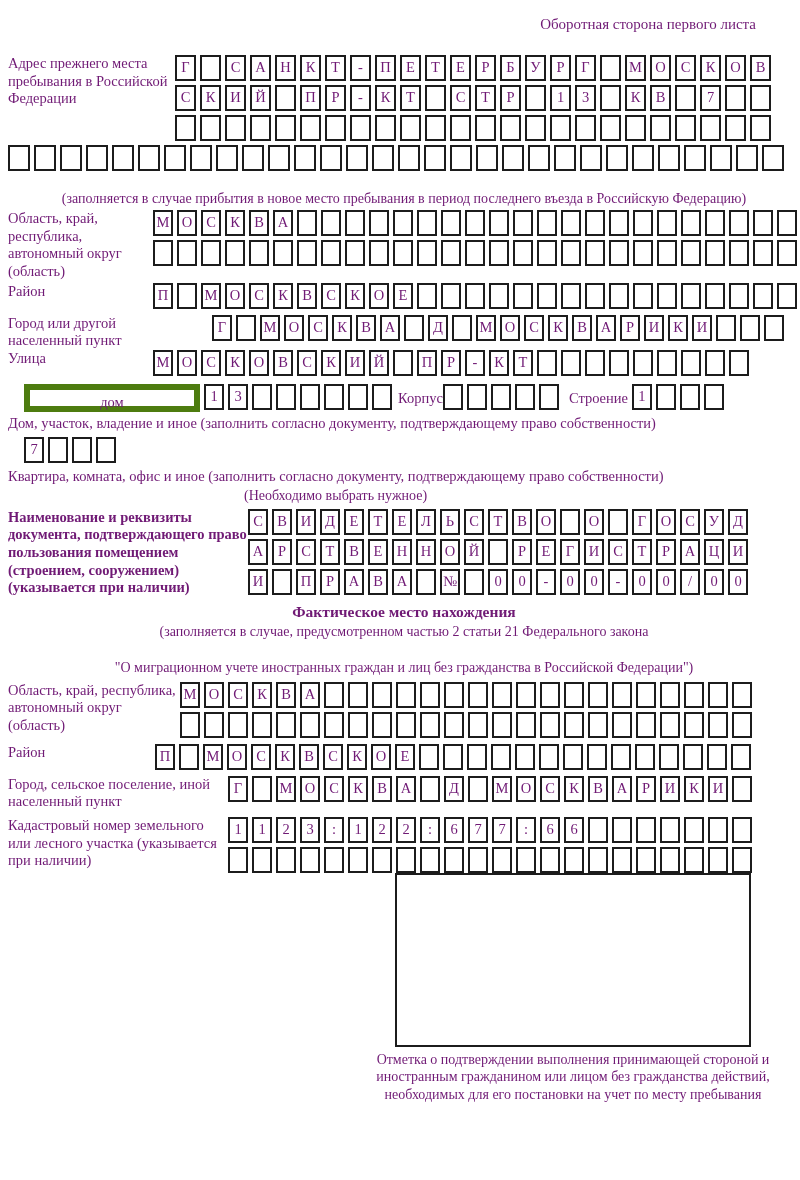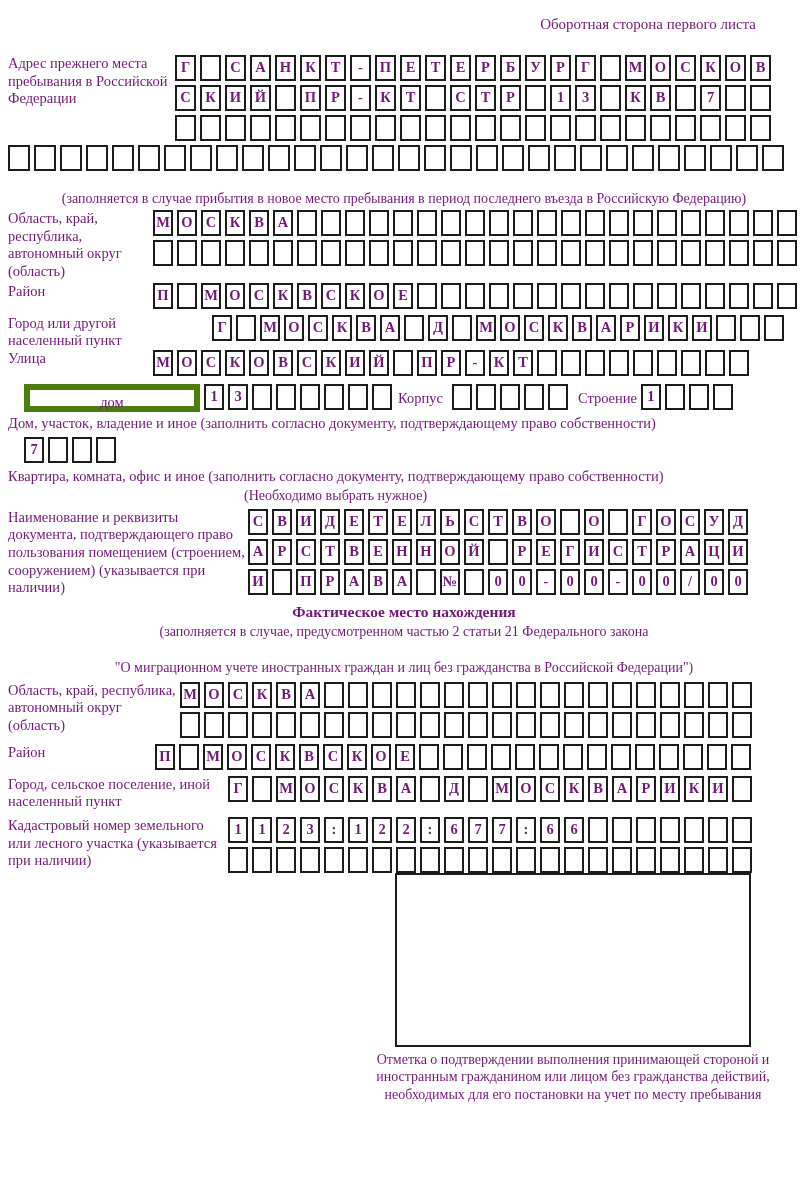--- a/index.html
+++ b/index.html
@@ -7,21 +7,21 @@
   .page {
     width:800px; height:1180px; margin:0 auto; background:#ffffff;
     font-family:"Liberation Serif", "DejaVu Serif", serif; color:#701a75;
     padding:0 0 0 8px; overflow:hidden; position:relative;
   }
   .top-note { padding-top:16px; padding-right:44px; text-align:right; font-size:15px; }
 
   .frow { display:flex; align-items:flex-start; }
   .flabel { font-size:14.5px; line-height:1.22; flex:none; }
 
-  .cells { white-space:nowrap; height:26px; margin-bottom:4px;font-weight:bold; }
+  .cells { white-space:nowrap; height:26px; margin-bottom:4px; }
   .cell {
     display:inline-block; width:20px; height:26px; border:2px solid #1c1c1c;
     margin-right:4px; text-align:center; font-size:14.5px; line-height:21px;
     vertical-align:top; background:#fff;
   }
   .w  .cell { width:21px; }
   .xw .cell { width:22px; }
   .cb .cell { width:22px; height:28px; line-height:23px; font-size:15px; }
 
   .center-note { text-align:center; font-size:14px; margin-top:20px; }
@@ -75,36 +75,36 @@
   </div>
 
   <div class="frow">
     <div class="flabel" style="width:145px;">Улица</div>
     <div class="cells"><span class="cell">М</span><span class="cell">О</span><span class="cell">С</span><span class="cell">К</span><span class="cell">О</span><span class="cell">В</span><span class="cell">С</span><span class="cell">К</span><span class="cell">И</span><span class="cell">Й</span><span class="cell"></span><span class="cell">П</span><span class="cell">Р</span><span class="cell">-</span><span class="cell">К</span><span class="cell">Т</span><span class="cell"></span><span class="cell"></span><span class="cell"></span><span class="cell"></span><span class="cell"></span><span class="cell"></span><span class="cell"></span><span class="cell"></span><span class="cell"></span></div>
   </div>
 
   <div class="frow" style="margin-top:4px; margin-left:16px;">
     <div class="longbox" style="width:176px;">дом</div>
     <div class="cells"><span class="cell">1</span><span class="cell">3</span><span class="cell"></span><span class="cell"></span><span class="cell"></span><span class="cell"></span><span class="cell"></span><span class="cell"></span></div>
-    <div class="inline-lbl" style="margin-left:2px; margin-right:9px;">Корпус</div>
+    <div class="inline-lbl" style="margin-left:2px; margin-right:0;">Корпус</div>
     <div class="cells"><span class="cell"></span><span class="cell"></span><span class="cell"></span><span class="cell"></span><span class="cell"></span></div>
     <div class="inline-lbl" style="margin-left:6px; margin-right:4px;">Строение</div>
     <div class="cells"><span class="cell">1</span><span class="cell"></span><span class="cell"></span><span class="cell"></span></div>
   </div>
   <div class="flabel" style="margin-top:1px;">Дом, участок, владение и иное (заполнить согласно документу, подтверждающему право собственности)</div>
 
   <div class="frow" style="margin-top:4px; margin-left:16px;">
     <div class="cells"><span class="cell">7</span><span class="cell"></span><span class="cell"></span><span class="cell"></span></div>
   </div>
   <div class="flabel" style="margin-top:1px;">Квартира, комната, офис и иное (заполнить согласно документу, подтверждающему право собственности)</div>
 
   <div class="flabel" style="margin-left:236px; margin-top:1px; font-size:14px;">(Необходимо выбрать нужное)</div>
 
   <div class="frow" style="margin-top:5px;">
-    <div class="flabel" style="width:240px;">Наименование и реквизиты документа, подтверждающего право пользования помещением (строением, сооружением) (указывается при наличии)</div>
+    <div class="flabel" style="width:240px;font-weight:bold;">Наименование и реквизиты документа, подтверждающего право пользования помещением (строением, сооружением) (указывается при наличии)</div>
     <div>
       <div class="cells"><span class="cell">С</span><span class="cell">В</span><span class="cell">И</span><span class="cell">Д</span><span class="cell">Е</span><span class="cell">Т</span><span class="cell">Е</span><span class="cell">Л</span><span class="cell">Ь</span><span class="cell">С</span><span class="cell">Т</span><span class="cell">В</span><span class="cell">О</span><span class="cell"></span><span class="cell">О</span><span class="cell"></span><span class="cell">Г</span><span class="cell">О</span><span class="cell">С</span><span class="cell">У</span><span class="cell">Д</span></div>
       <div class="cells"><span class="cell">А</span><span class="cell">Р</span><span class="cell">С</span><span class="cell">Т</span><span class="cell">В</span><span class="cell">Е</span><span class="cell">Н</span><span class="cell">Н</span><span class="cell">О</span><span class="cell">Й</span><span class="cell"></span><span class="cell">Р</span><span class="cell">Е</span><span class="cell">Г</span><span class="cell">И</span><span class="cell">С</span><span class="cell">Т</span><span class="cell">Р</span><span class="cell">А</span><span class="cell">Ц</span><span class="cell">И</span></div>
       <div class="cells"><span class="cell">И</span><span class="cell"></span><span class="cell">П</span><span class="cell">Р</span><span class="cell">А</span><span class="cell">В</span><span class="cell">А</span><span class="cell"></span><span class="cell">№</span><span class="cell"></span><span class="cell">0</span><span class="cell">0</span><span class="cell">-</span><span class="cell">0</span><span class="cell">0</span><span class="cell">-</span><span class="cell">0</span><span class="cell">0</span><span class="cell">/</span><span class="cell">0</span><span class="cell">0</span></div>
     </div>
   </div>
 
   <div class="sec-title" style="margin-top:4px;">Фактическое место нахождения</div>
   <div class="center-note" style="margin-top:3px;">(заполняется в случае, предусмотренном частью 2 статьи 21 Федерального закона</div>
   <div class="center-note">"О миграционном учете иностранных граждан и лиц без гражданства в Российской Федерации")</div>

